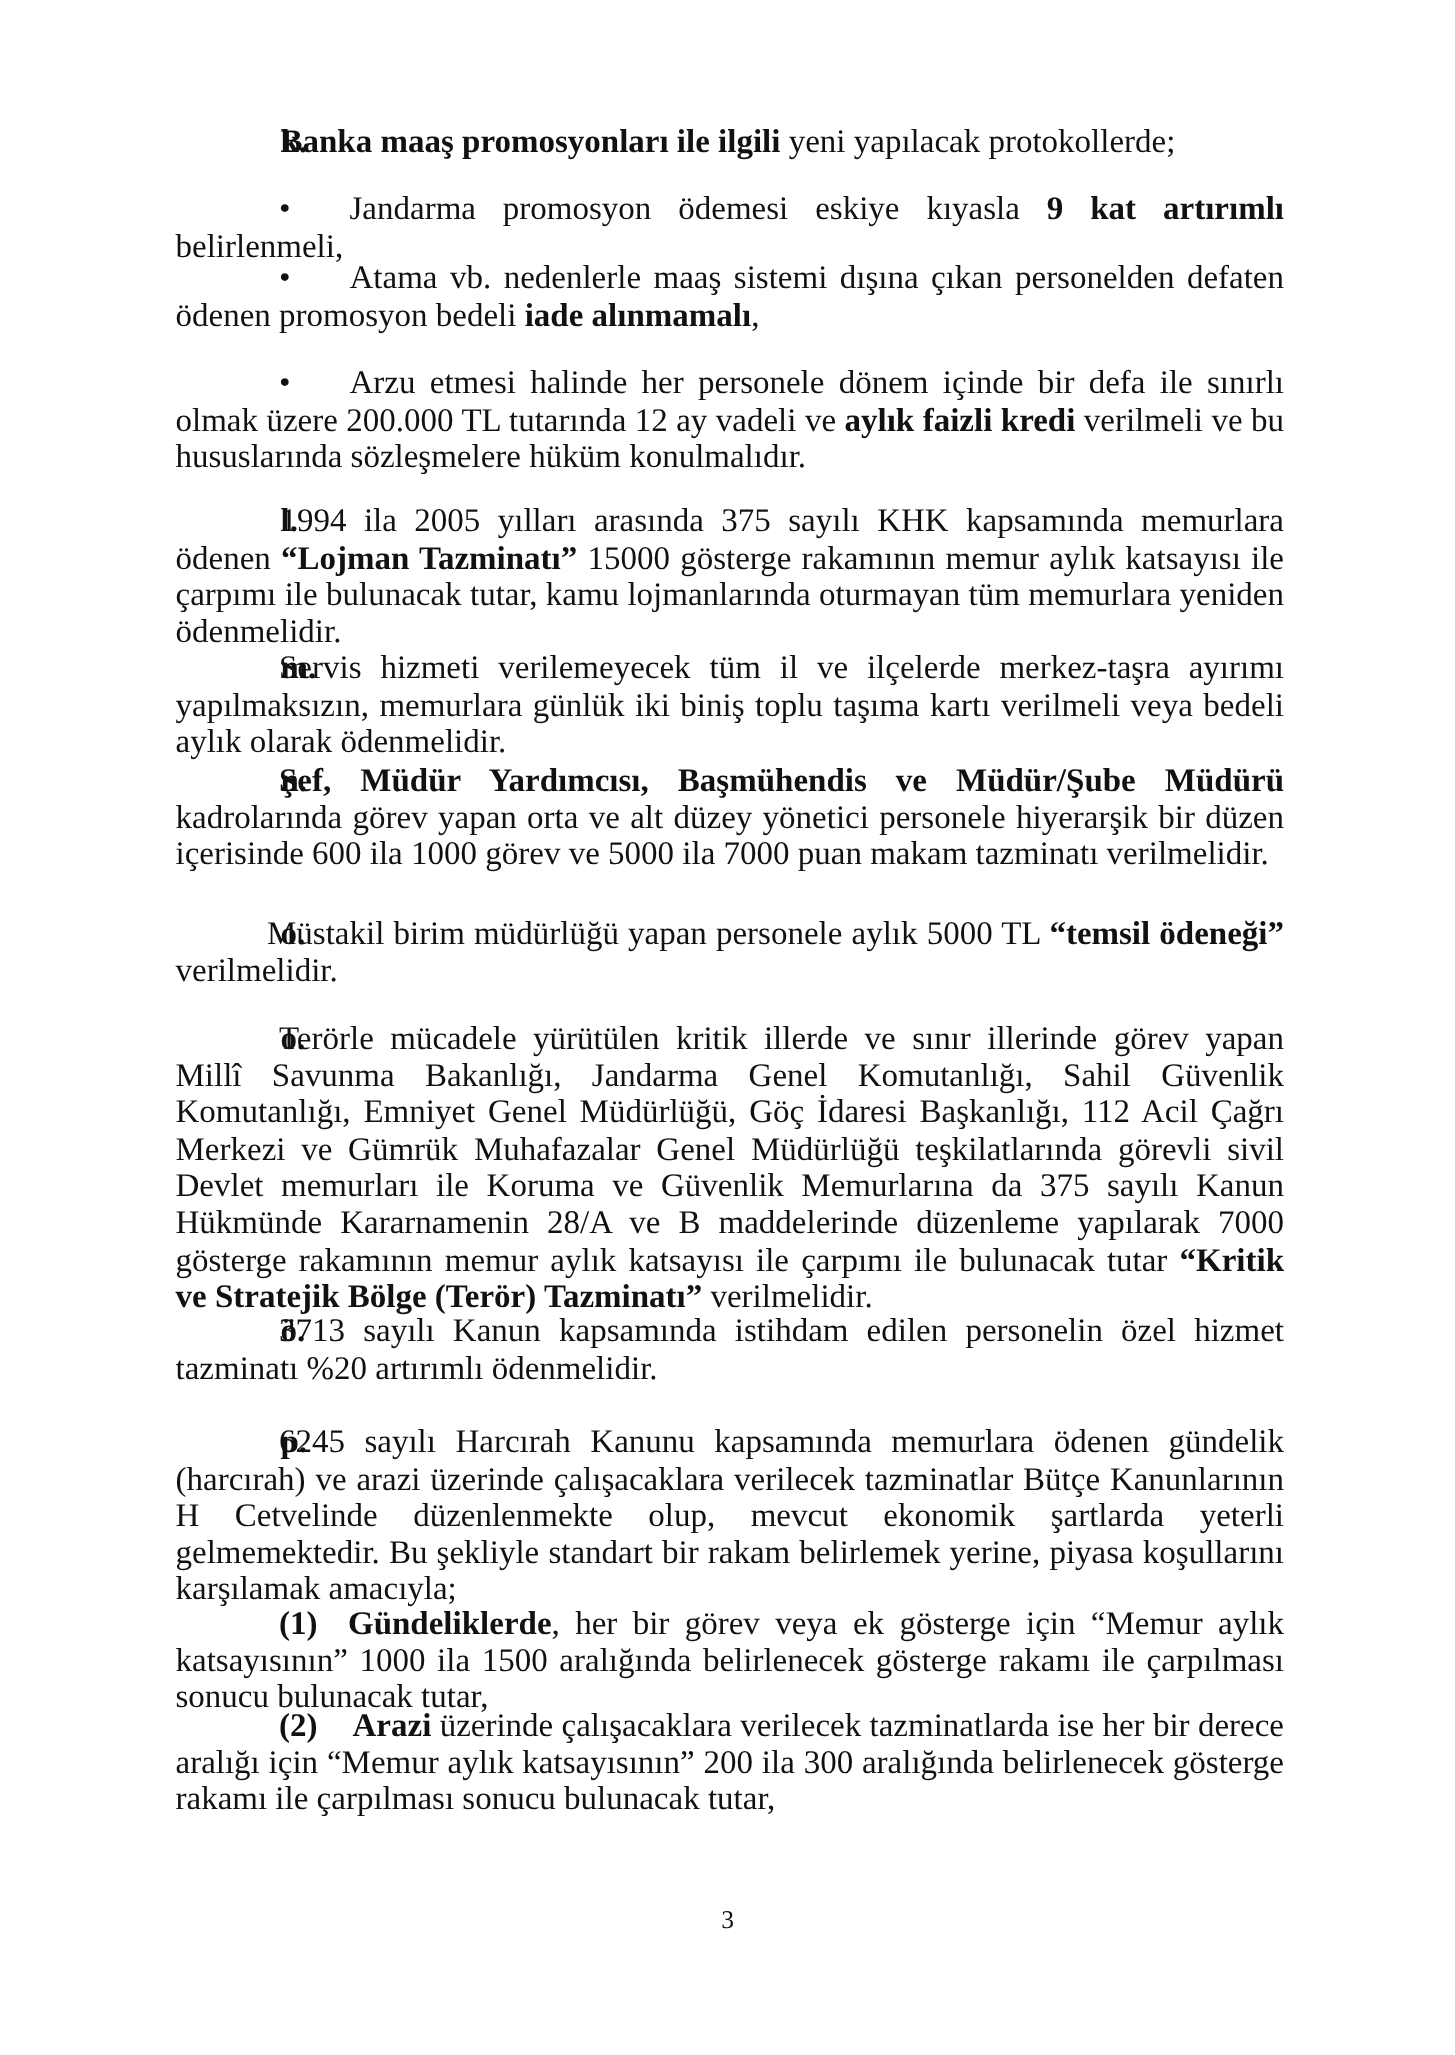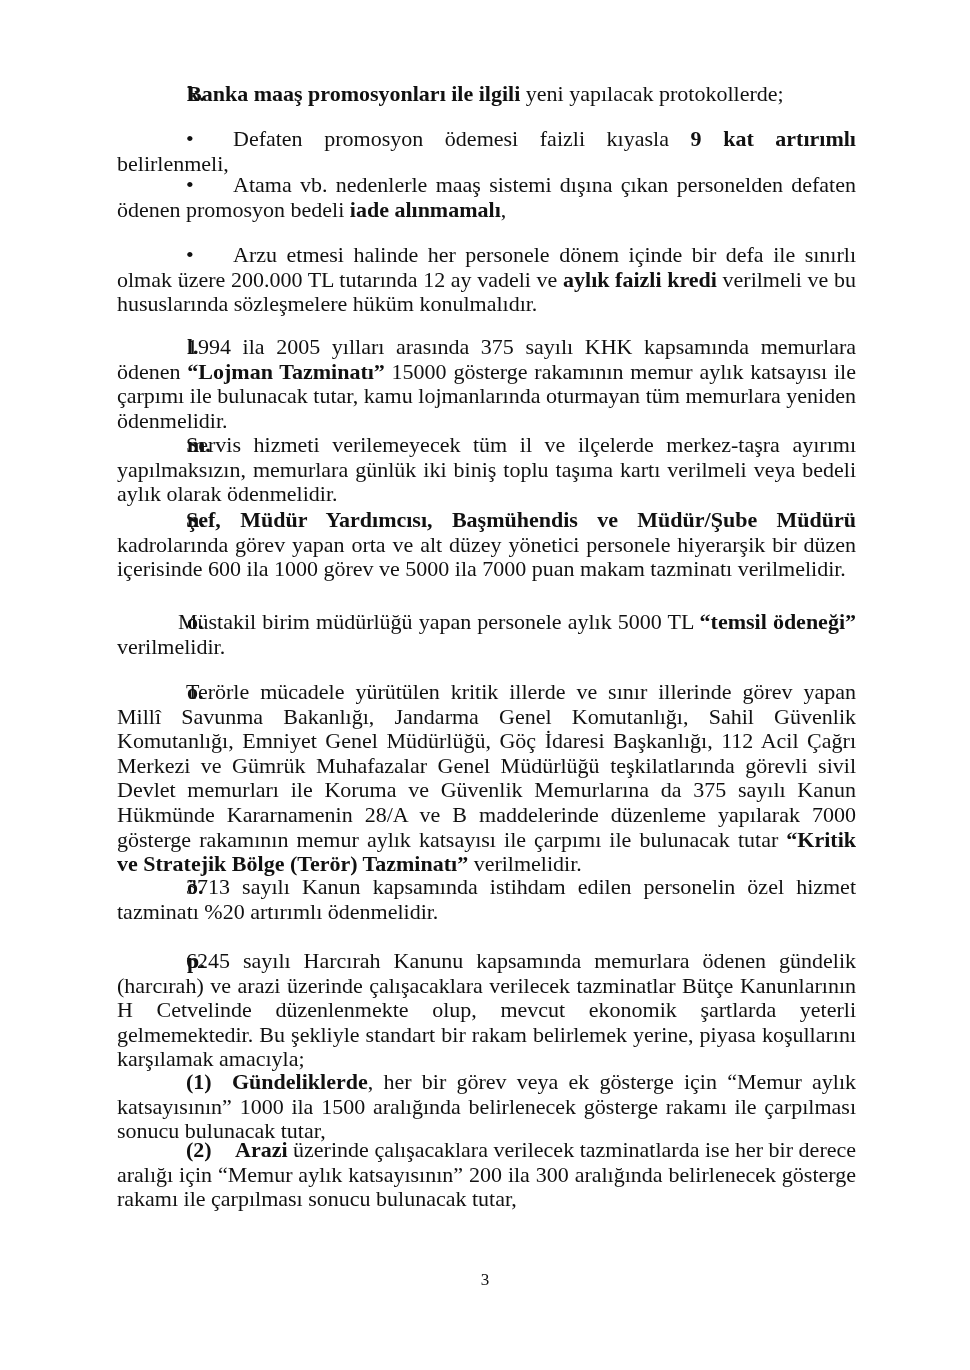--- a/index.html
+++ b/index.html
@@ -26,21 +26,21 @@
 </head>
 <body>
 
 <div class="page">
 
   <div class="blk ind" style="top:82px;">
     <span class="lbl" style="width:35px;">k.</span><span class="b">Banka maaş promosyonları ile ilgili</span><span> yeni yapılacak protokollerde;</span>
   </div>
 
   <div class="blk" style="top:127px; text-indent:69px;">
-    <span class="bullet">•</span><span>Defaten promosyon ödemesi faizli kıyasla </span><span class="b">9 kat artırımlı</span><span> belirlenmeli,</span>
+    <span class="bullet">•</span><span>Jandarma promosyon ödemesi eskiye kıyasla </span><span class="b">9 kat artırımlı</span><span> belirlenmeli,</span>
   </div>
 
   <div class="blk" style="top:173px; text-indent:69px;">
     <span class="bullet">•</span><span>Atama vb. nedenlerle maaş sistemi dışına çıkan personelden defaten ödenen promosyon bedeli </span><span class="b">iade alınmamalı</span><span>,</span>
   </div>
 
   <div class="blk" style="top:243px; text-indent:69px;">
     <span class="bullet">•</span><span>Arzu etmesi halinde her personele dönem içinde bir defa ile sınırlı olmak üzere 200.000 TL tutarında 12 ay vadeli ve </span><span class="b">aylık faizli kredi</span><span> verilmeli ve bu hususlarında sözleşmelere hüküm konulmalıdır.</span>
   </div>
 

